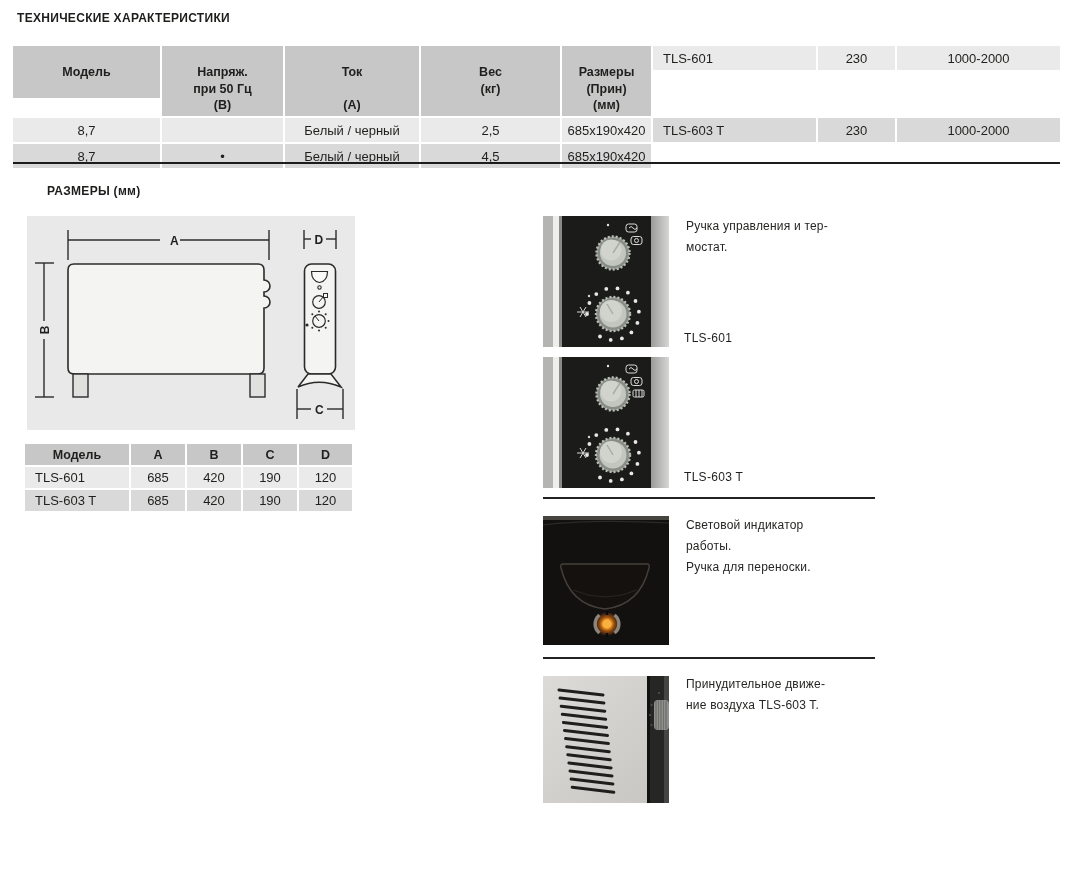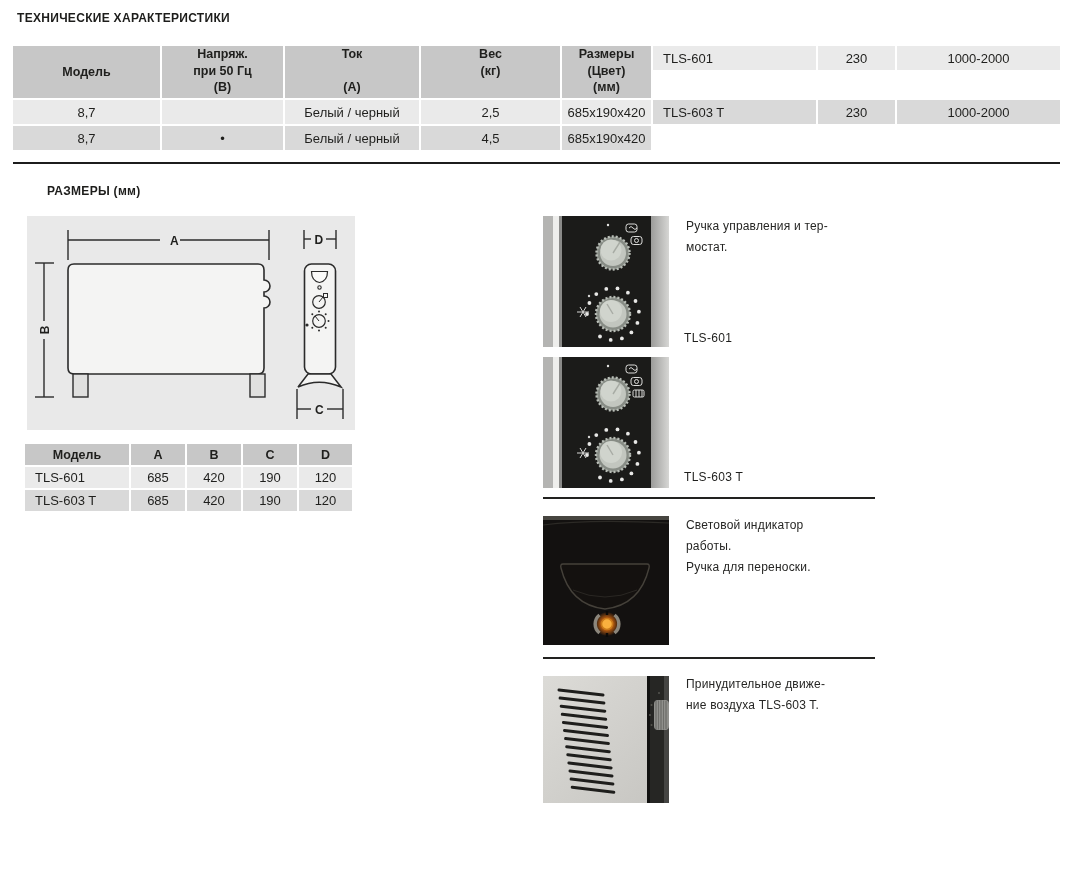--- a/index.html
+++ b/index.html
@@ -4,21 +4,21 @@
 <style>
   html,body{margin:0;padding:0;background:#ffffff;}
   body{width:1082px;height:880px;position:relative;overflow:hidden;
        font-family:"Liberation Sans", sans-serif;color:#1f1f1d;}
   .abs{position:absolute;}
   .h1{position:absolute;font-size:12px;font-weight:bold;letter-spacing:0.3px;color:#1d1d1b;white-space:nowrap;}
   
   .ttable{position:absolute;left:13px;top:46px;display:grid;
           grid-template-columns:147px 121px 134px 139px 89px 163px 77px 163px;gap:2px;}
   .th{background:#c7c7c7;height:52px;display:flex;justify-content:center;align-items:flex-start;
-      padding-top:0;font-weight:bold;font-size:12.5px;line-height:1.32;text-align:center;}
+      padding-top:18px;font-weight:bold;font-size:12.5px;line-height:1.32;text-align:center;}
   .th span{white-space:pre-line;}
   .th.mid{align-items:center;padding-top:0;}
   .td{height:24px;display:flex;align-items:center;justify-content:center;font-size:13px;}
   .td.left{justify-content:flex-start;padding-left:10px;}
   .row-a{background:#eaeaea;}
   .row-b{background:#d9d9d9;}
   .rule{position:absolute;background:#1c1c1c;height:2px;}
   .rule-thin{position:absolute;background:#222220;height:1.5px;}
   
   .dtable{position:absolute;left:25px;top:444px;display:grid;
@@ -52,21 +52,21 @@
       <span>Ток
 
 (А)</span>
     </div>
   <div class="th">
       <span>Вес
 (кг)</span>
     </div>
   <div class="th">
       <span>Размеры
-(Цвет)
+(Прин)
 (мм)</span>
     </div>
 
   <div class="td row-a left">TLS-601</div>
   <div class="td row-a">230</div>
   <div class="td row-a">1000-2000</div>
   <div class="td row-a">8,7</div>
   <div class="td row-a"></div>
   <div class="td row-a">Белый / черный</div>
   <div class="td row-a">2,5</div>

